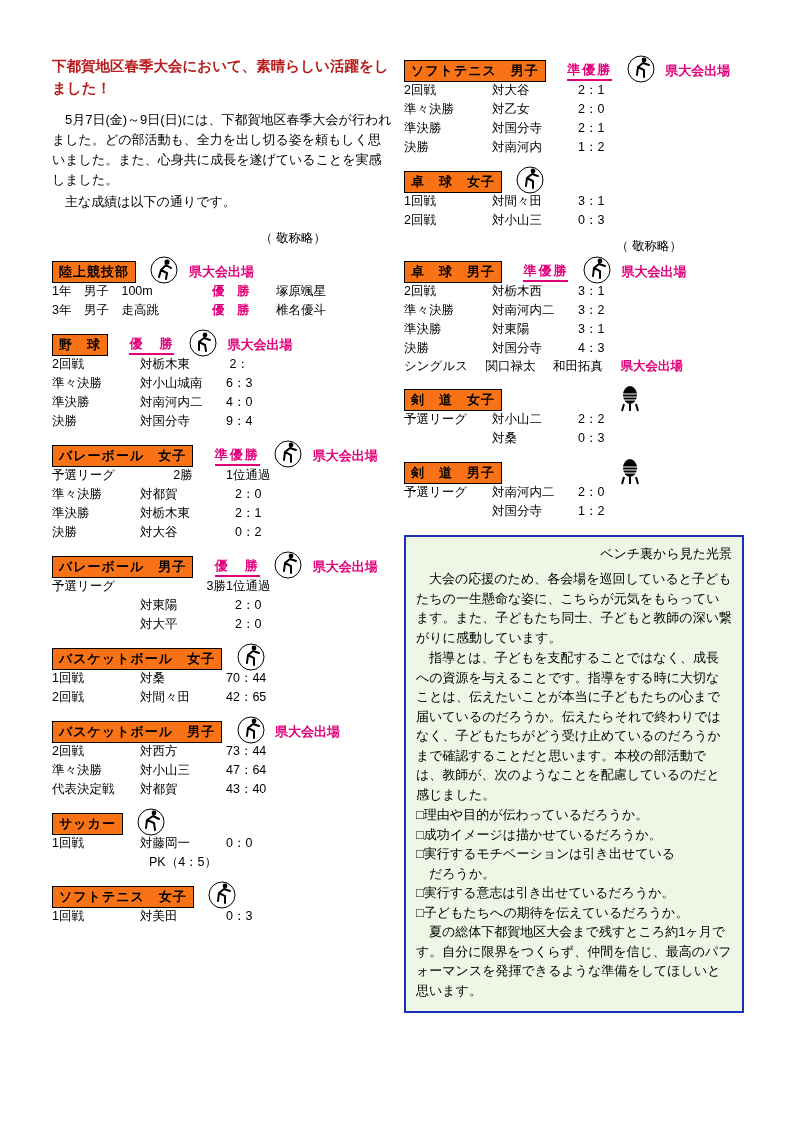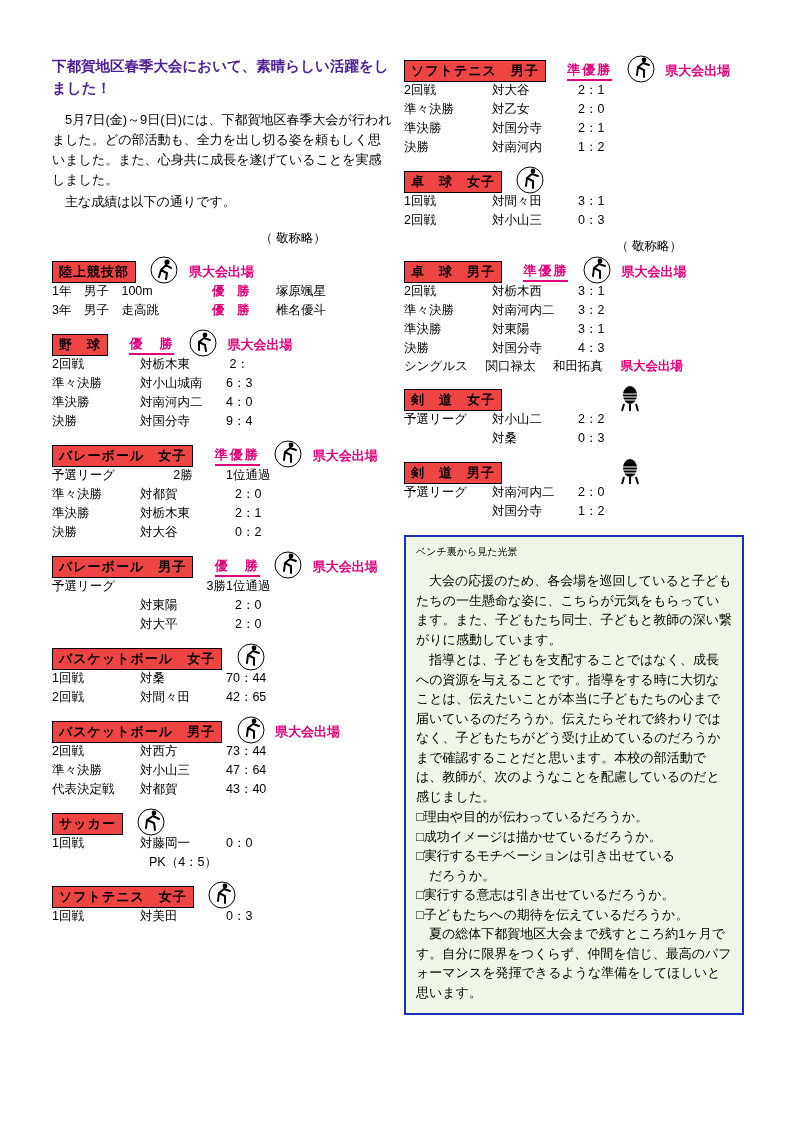--- a/index.html
+++ b/index.html
@@ -10,21 +10,21 @@
     font-size:12.5px;
     color:#000000;
     position:relative;
     overflow:hidden;
   }
   .page{position:relative;width:794px;height:1123px;}
   .col-left{position:absolute;left:52px;top:56px;width:340px;}
   .col-right{position:absolute;left:404px;top:56px;width:344px;}
 
   .headline{
-    color:#4c1d95;
+    color:#b91c1c;
     font-weight:bold;
     font-size:14.5px;
     line-height:1.5;
     margin-bottom:10px;
   }
   .para{
     font-size:13px;
     line-height:1.55;
     text-indent:1em;
     margin:0 0 2px 0;
@@ -38,21 +38,21 @@
     position:relative;
     height:22px;
   }
   .club{
     display:inline-block;
     border:1px solid #000;
     padding:1px 6px;
     font-size:13px;
     font-weight:bold;
     letter-spacing:1px;
-    background:#ef4444;
+    background:#f97316;
     vertical-align:middle;
   }
   .award{
     display:inline-block;
     color:#e2007a;
     font-weight:bold;
     font-size:13px;
     border-bottom:2px solid #e2007a;
     margin-left:18px;
     vertical-align:middle;
@@ -97,23 +97,23 @@
   
   .comment-box{
     border:2px solid #1b30b8;
     background:#eef7e6;
     padding:8px 10px 10px 10px;
     margin-top:14px;
     width:316px;
     box-sizing:content-box;
   }
   .comment-title{
-    text-align:left;
-    font-size:10px;
-    margin-bottom:12px;
+    text-align:right;
+    font-size:13px;
+    margin-bottom:6px;
   }
   .comment-p{
     font-size:13px;
     line-height:1.5;
     text-indent:1em;
     margin:0 0 1px 0;
   }
   .comment-li{
     font-size:13px;
     line-height:1.5;

